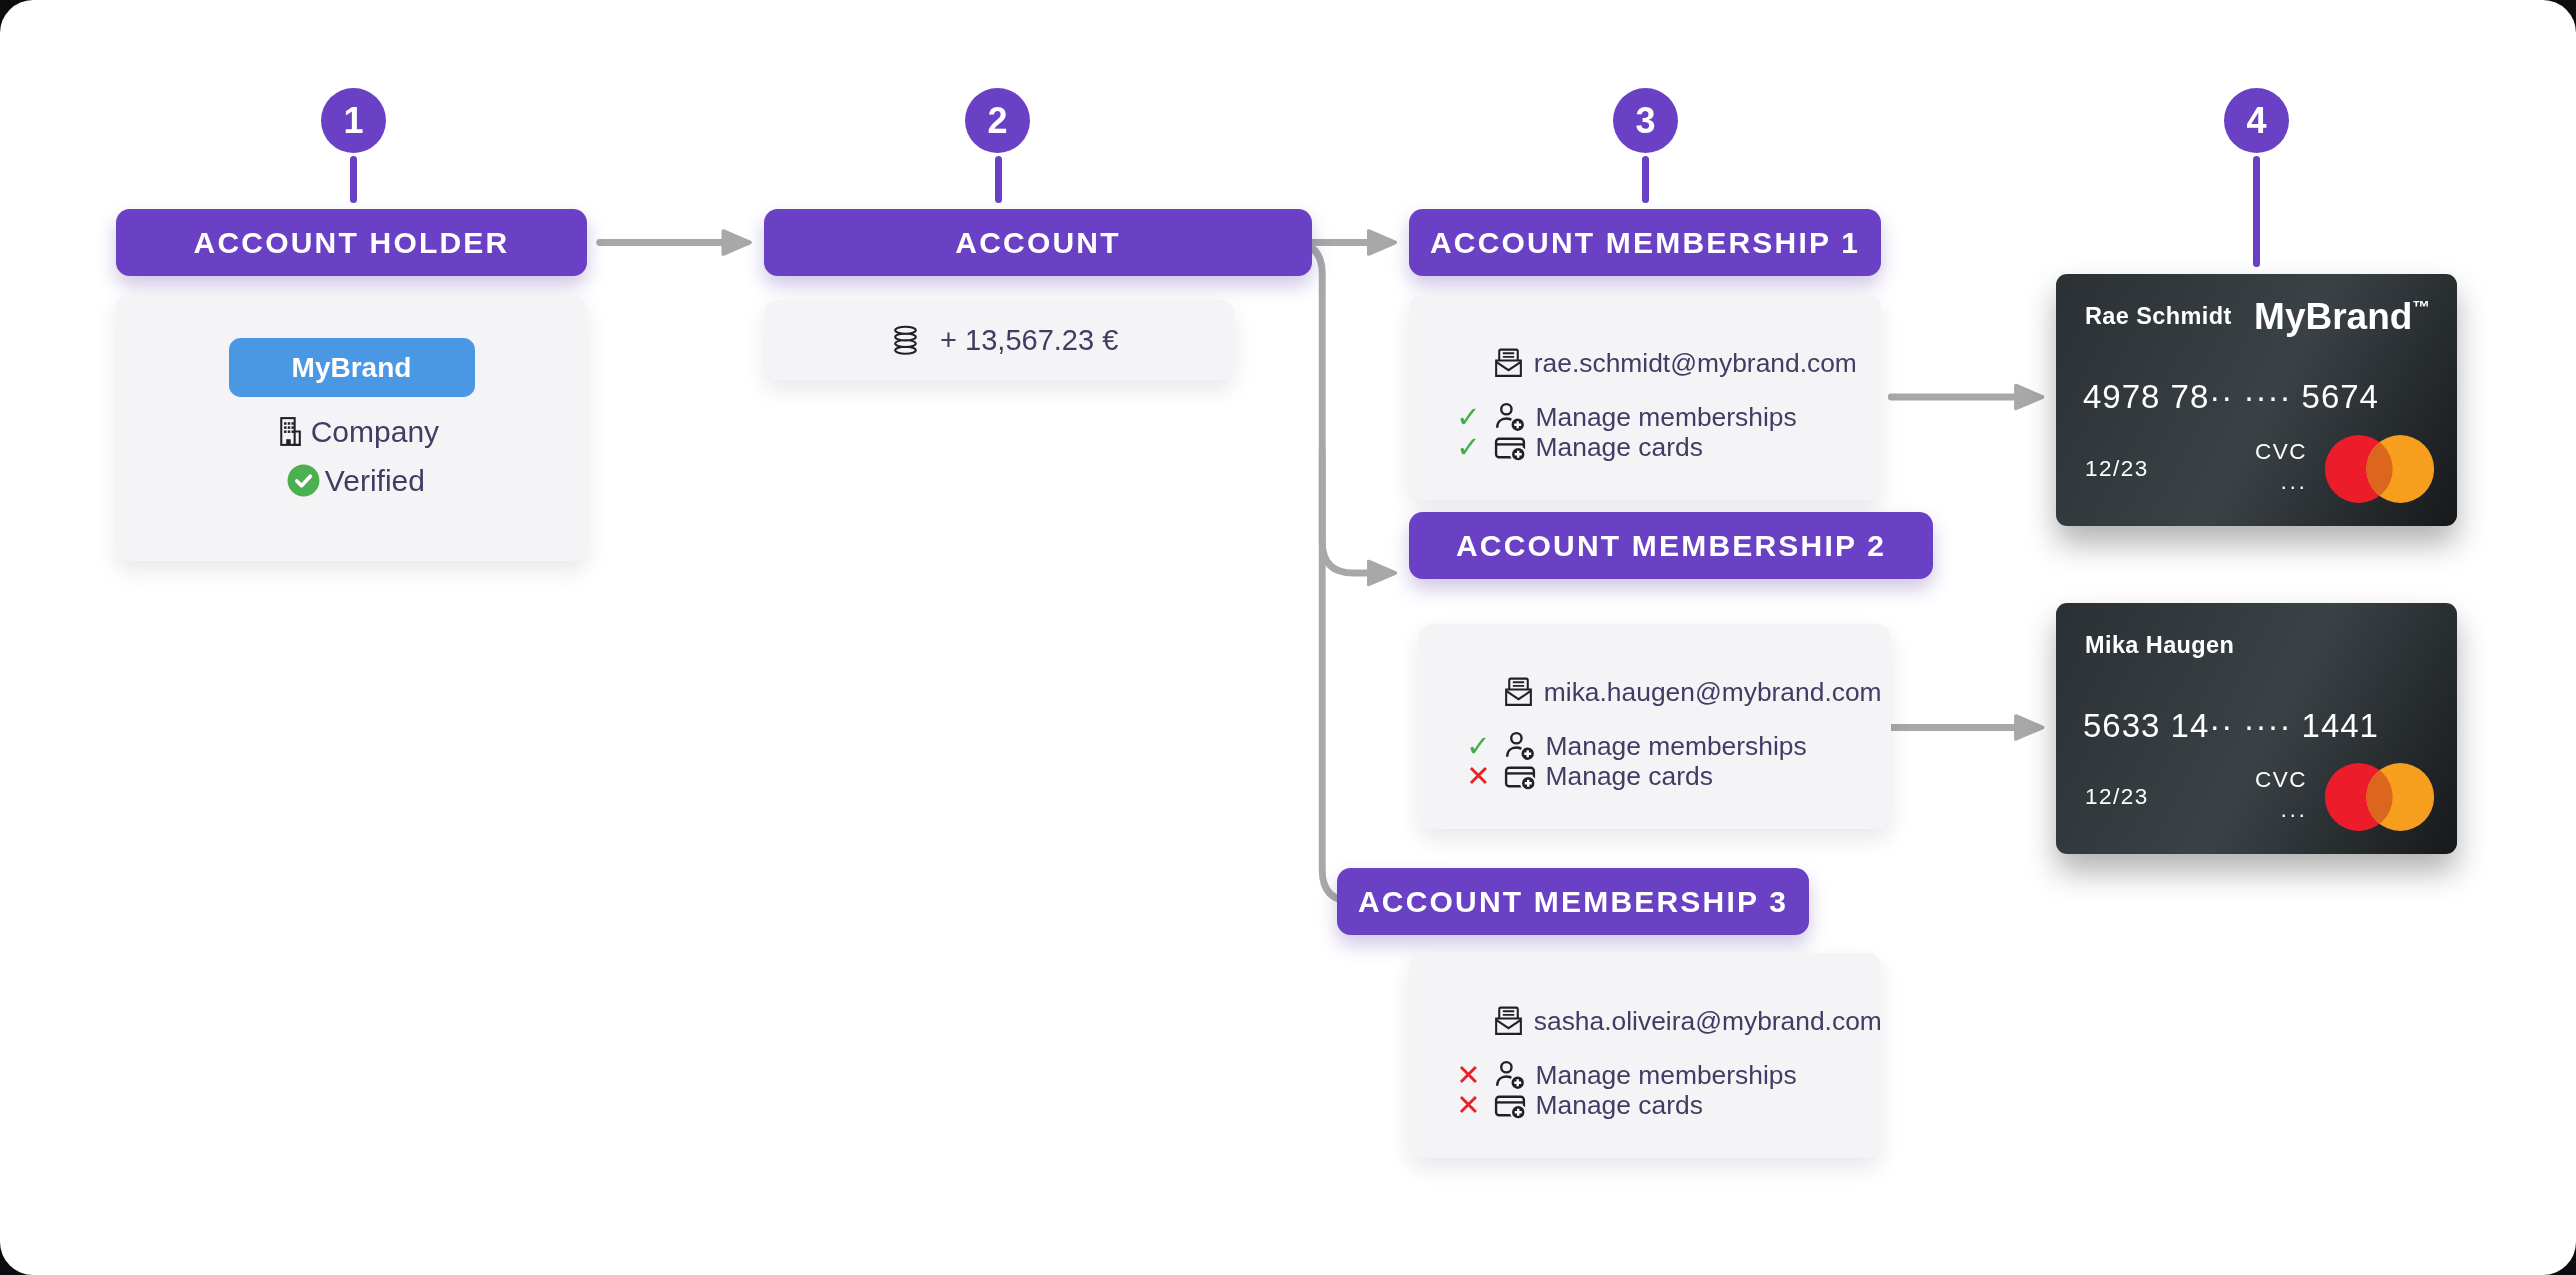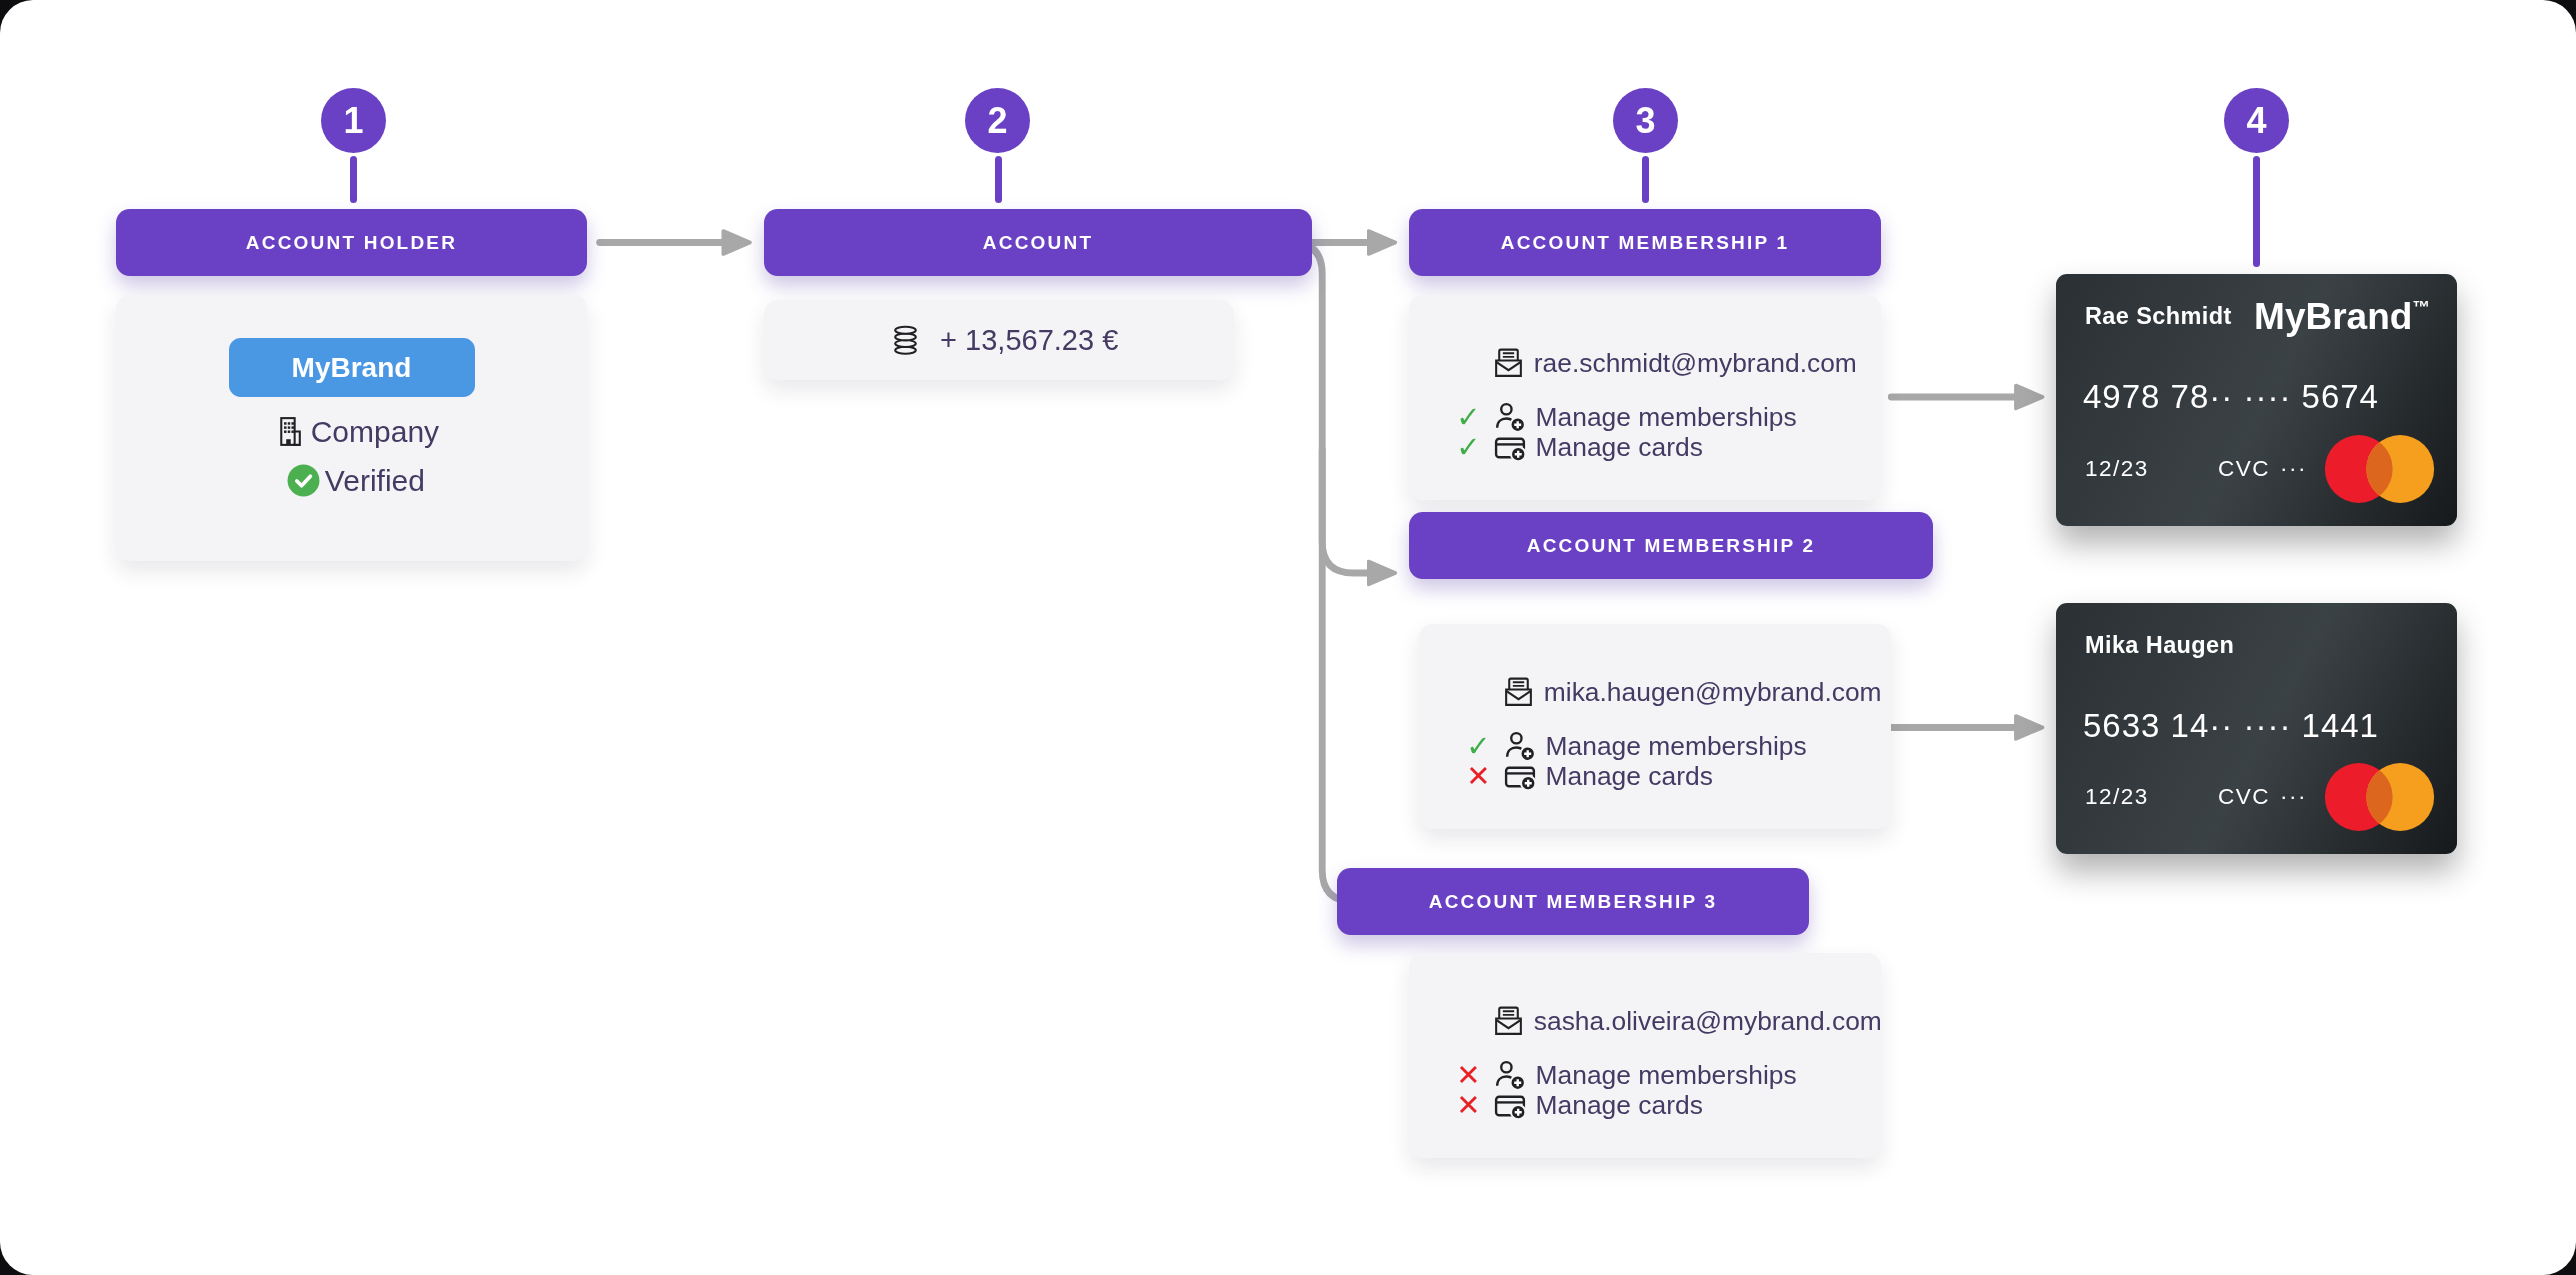--- a/index.html
+++ b/index.html
@@ -15,21 +15,21 @@
   .step-badge{
     position:absolute;width:65px;height:65px;border-radius:50%;
     background:#6A41C4;color:#fff;font-size:36px;font-weight:700;
     display:flex;align-items:center;justify-content:center;
   }
   .stem{position:absolute;width:6.8px;background:#6A41C4;border-radius:3.9px;}
 
   
   .hdr{
     position:absolute;height:67px;background:#6A41C4;border-radius:13.7px;
-    color:#fff;font-size:19px;font-weight:700;letter-spacing:2.2px;
+    color:#fff;font-size:30px;font-weight:700;letter-spacing:2.2px;
     display:flex;align-items:center;justify-content:center;
     box-shadow:0 9.8px 19.6px rgba(80,50,160,.28);
   }
 
   
   .panel{
     position:absolute;background:#F4F4F6;border-radius:13.7px;
     box-shadow:0 9.8px 21.5px rgba(25,25,60,.10);
     color:#443A63;
   }
@@ -83,21 +83,21 @@
   .dc-brand{position:absolute;right:27px;top:21.5px;font-size:37px;font-weight:700;}
   .dc-brand .tm{font-size:17.6px;vertical-align:15.6px;font-weight:700;}
   .dc-number{
     position:absolute;left:27px;top:104px;font-size:33px;letter-spacing:1px;
     white-space:nowrap;
   }
   .dc-bottom{
     position:absolute;left:29px;right:21.5px;bottom:19.6px;height:74px;
     display:flex;align-items:center;font-size:22.5px;letter-spacing:1.5px;
   }
-  .dc-cvc{margin-left:auto;margin-right:15.6px;display:flex;align-items:flex-end;gap:9.8px;}
+  .dc-cvc{margin-left:auto;margin-right:15.6px;display:flex;align-items:flex-end;gap:9.8px;flex-direction:column;}
   .mc{width:113px;height:72px;flex:0 0 auto;}
 </style>
 </head>
 <body>
 
 <div class="canvas">
 
   <svg class="wires" viewBox="0 0 2634 1304" xmlns="http://www.w3.org/2000/svg">
     <defs>
       <marker id="arrow" viewBox="0 0 12 12" refX="1" refY="6" markerWidth="32" markerHeight="32" markerUnits="userSpaceOnUse" orient="auto">

